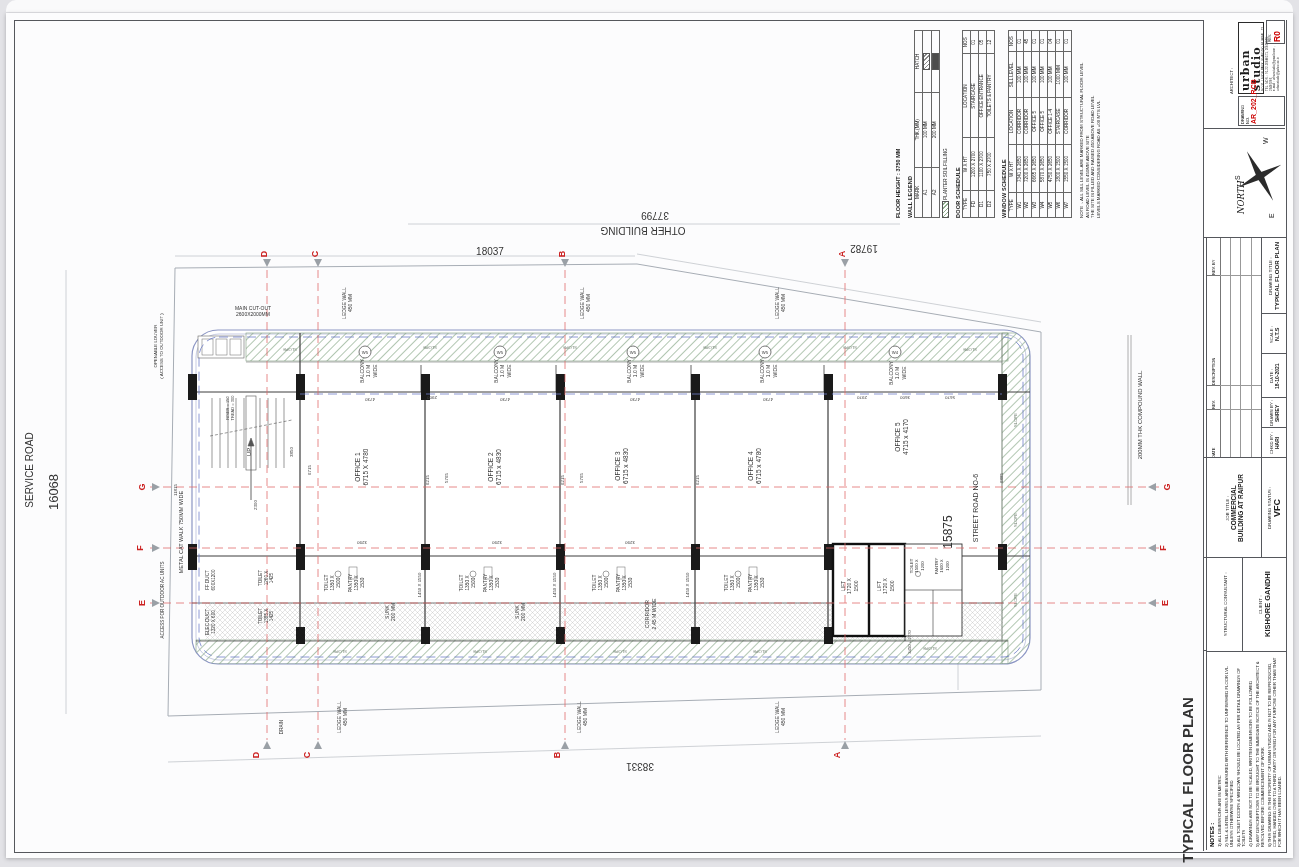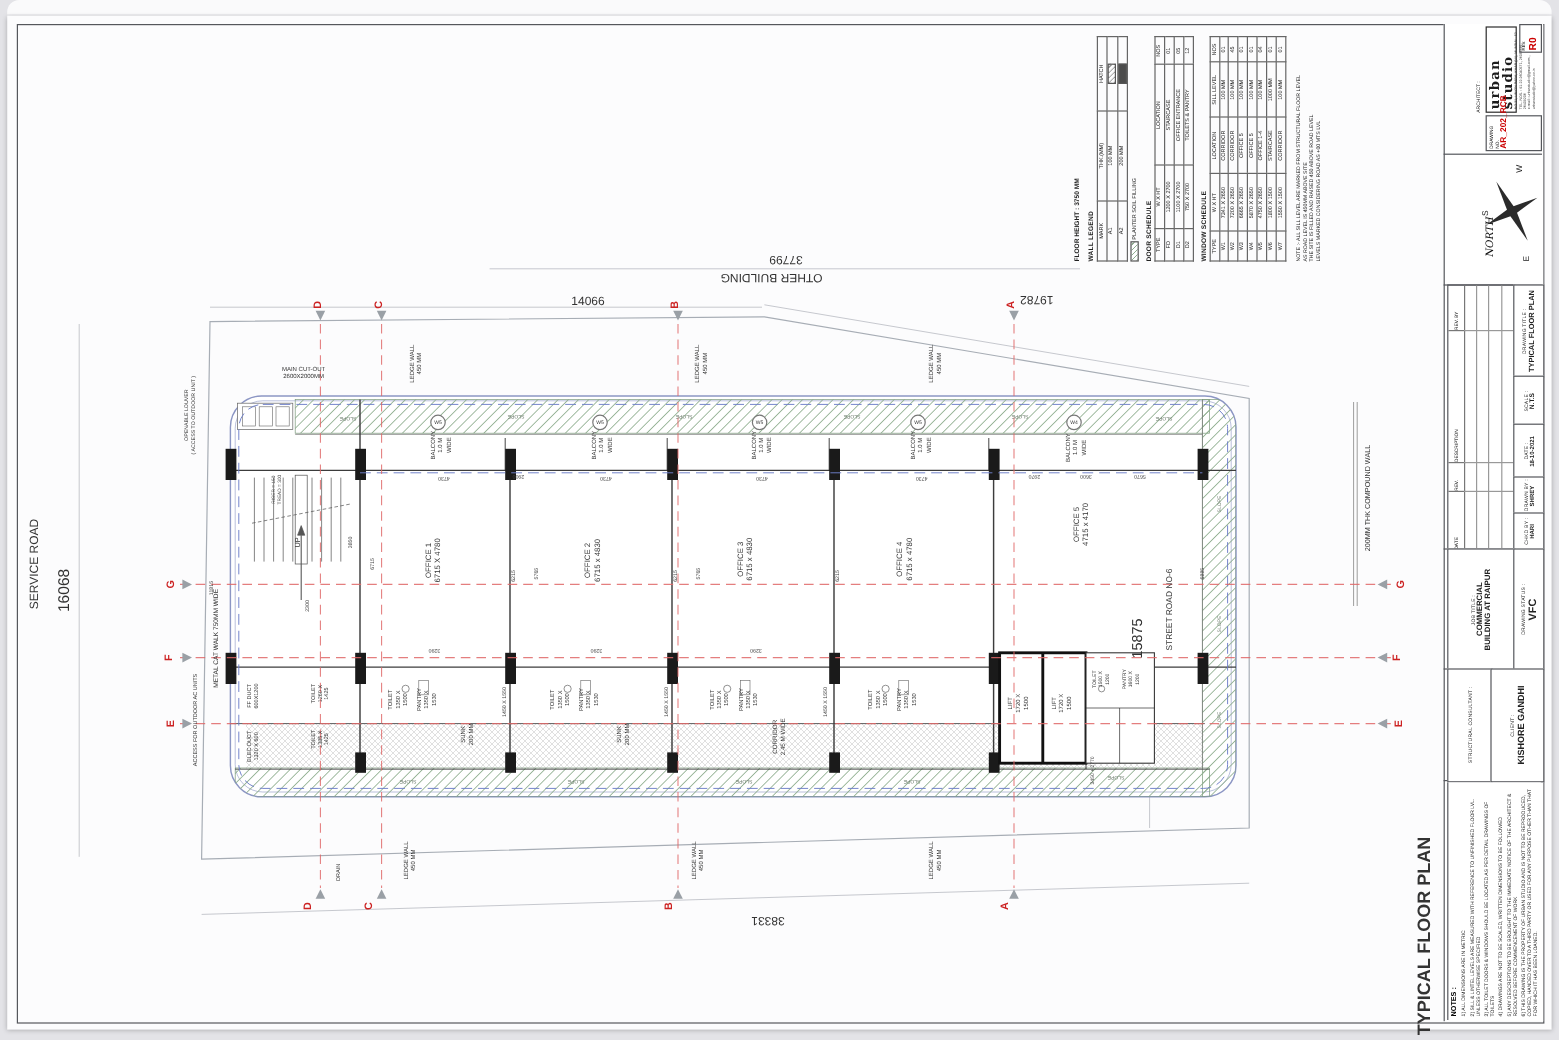--- a/index.html
+++ b/index.html
@@ -441,21 +441,21 @@
         <div>THE SITE IS FILLED AND RAISED 450 ABOVE ROAD LEVEL</div>
         <div>LEVELS MARKED CONSIDERING ROAD AS +00 MTS LVL</div>
       </div>
   </div>
 
   <div id="plan-layer">
       <div class="lbl" style="left: 30px; top: 470px; font-size: 10px; --r: -90deg;">SERVICE ROAD</div>
       <div class="lbl" style="left: 54px; top: 492px; font-size: 13px; --r: -90deg;">16068</div>
       <div class="lbl" style="left: 643px; top: 230px; font-size: 10px; --r: 180deg;">OTHER BUILDING</div>
       <div class="lbl" style="left: 655px; top: 215px; font-size: 10px; --r: 180deg;">37799</div>
-      <div class="lbl" style="left: 490px; top: 252px; font-size: 10px; --r: 0deg;">14066</div>
+      <div class="lbl" style="left: 490px; top: 252px; font-size: 10px; --r: 0deg;">18037</div>
       <div class="lbl" style="left: 864px; top: 248px; font-size: 10px; --r: 180deg;">19782</div>
       <div class="lbl" style="left: 640px; top: 766px; font-size: 10px; --r: 180deg;">38331</div>
       <div class="lbl" style="left: 948px; top: 532px; font-size: 12px; --r: -90deg;">15875</div>
       <div class="lbl" style="left: 976px; top: 508px; font-size: 7px; --r: -90deg;">STREET ROAD NO-6</div>
       <div class="lbl" style="left: 1141px; top: 415px; font-size: 6px; --r: -90deg;">200MM THK COMPOUND WALL</div>
       <div class="lbl" style="left: 1188px; top: 780px; font-size: 15px; --r: -90deg; font-weight: bold;">TYPICAL FLOOR PLAN</div>
       <div class="lbl" style="left: 362px; top: 467px; font-size: 6.5px; --r: -90deg;">OFFICE 1
 6715 X 4780</div>
       <div class="lbl" style="left: 495px; top: 467px; font-size: 6.5px; --r: -90deg;">OFFICE 2
 6715 x 4830</div>

